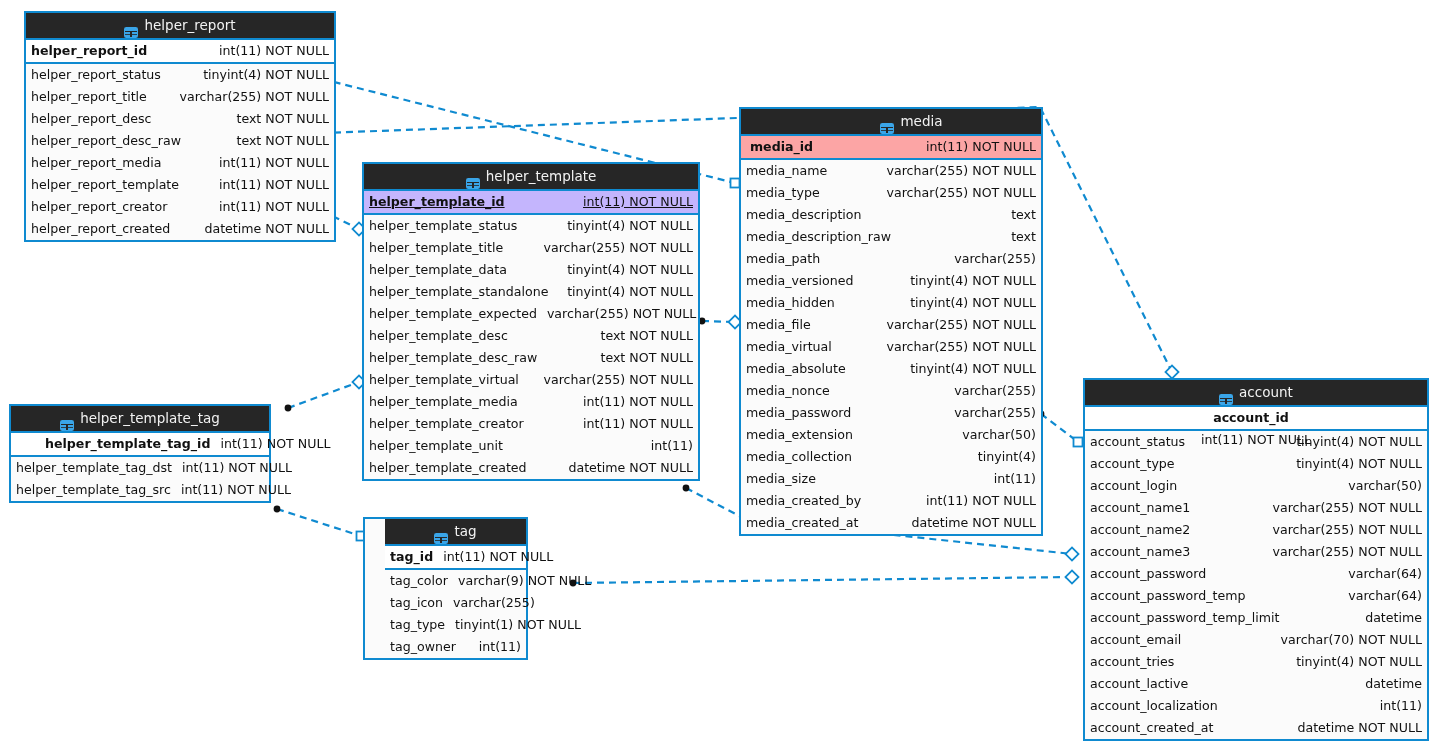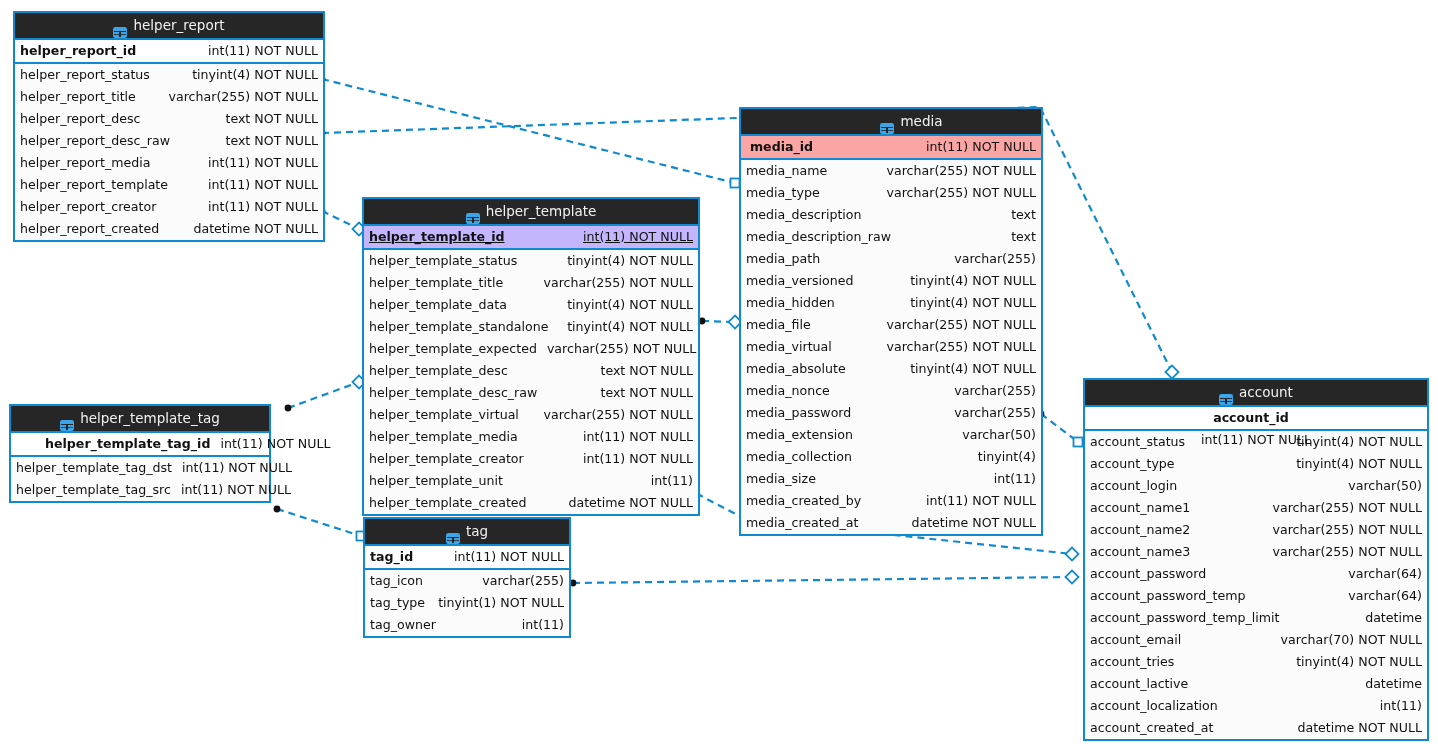--- a/index.html
+++ b/index.html
@@ -102,21 +102,21 @@
         <circle cx="573" cy="583" r="3.4" fill="#111111"></circle>
         <rect x="1067.4" y="572.4" width="9.2" height="9.2" fill="#ffffff" stroke="#0f8ad0" stroke-width="1.8" transform="rotate(45 1072 577)"></rect>
       </g>
       <g>
         <path d="M 1041,414 L 1078,442" fill="none" stroke="#0f8ad0" stroke-width="2.2" stroke-dasharray="7,5" stroke-linecap="butt"></path>
         <circle cx="1041" cy="414" r="3.4" fill="#111111"></circle>
         <rect x="1073.5" y="437.5" width="9" height="9" fill="#ffffff" stroke="#0f8ad0" stroke-width="1.8"></rect>
       </g>
     </svg>
   <div id="tables-layer">
-      <div class="table-box" style="left: 13px; top: 11px; width: 312px; border-color: rgb(15, 138, 208);">
+      <div class="table-box" style="left: 24px; top: 11px; width: 312px; border-color: rgb(15, 138, 208);">
         <div class="tbl-header" style="background: rgb(38, 38, 38); color: rgb(242, 242, 242);"><span class="hdr-inner">
             <span class="tbl-icon"><svg width="14" height="11" viewBox="0 0 14 11" xmlns="http://www.w3.org/2000/svg">
                 <rect x="0.5" y="0.5" width="13" height="10" rx="1" fill="none" stroke="#3aa5e8" stroke-width="1"></rect>
                 <rect x="1" y="1" width="12" height="3" fill="#3aa5e8"></rect>
                 <rect x="1" y="5" width="5" height="2.2" fill="#3aa5e8"></rect>
                 <rect x="8" y="5" width="5" height="2.2" fill="#3aa5e8"></rect>
                 <rect x="1" y="8" width="5" height="2" fill="#3aa5e8"></rect>
                 <rect x="8" y="8" width="5" height="2" fill="#3aa5e8"></rect>
               </svg></span>
             <span>helper_report</span>
@@ -153,21 +153,21 @@
           <div class="row">
             <span class="fname">helper_report_creator</span>
             <span class="ftype">int(11) NOT NULL</span>
           </div>
           <div class="row">
             <span class="fname">helper_report_created</span>
             <span class="ftype">datetime NOT NULL</span>
           </div>
         </div>
       </div>
-      <div class="table-box" style="left: 362px; top: 162px; width: 338px; border-color: rgb(15, 138, 208); margin-top: 35px;">
+      <div class="table-box" style="left: 362px; top: 162px; width: 338px; border-color: rgb(15, 138, 208);">
         <div class="tbl-header" style="background: rgb(38, 38, 38); color: rgb(242, 242, 242);"><span class="hdr-inner">
             <span class="tbl-icon"><svg width="14" height="11" viewBox="0 0 14 11" xmlns="http://www.w3.org/2000/svg">
                 <rect x="0.5" y="0.5" width="13" height="10" rx="1" fill="none" stroke="#3aa5e8" stroke-width="1"></rect>
                 <rect x="1" y="1" width="12" height="3" fill="#3aa5e8"></rect>
                 <rect x="1" y="5" width="5" height="2.2" fill="#3aa5e8"></rect>
                 <rect x="8" y="5" width="5" height="2.2" fill="#3aa5e8"></rect>
                 <rect x="1" y="8" width="5" height="2" fill="#3aa5e8"></rect>
                 <rect x="8" y="8" width="5" height="2" fill="#3aa5e8"></rect>
               </svg></span>
             <span>helper_template</span>
@@ -409,37 +409,41 @@
           <div class="row">
             <span class="fname">helper_template_tag_dst</span>
             <span class="ftype">int(11) NOT NULL</span>
           </div>
           <div class="row">
             <span class="fname">helper_template_tag_src</span>
             <span class="ftype">int(11) NOT NULL</span>
           </div>
         </div>
       </div>
-      <div class="table-box" style="left: 363px; top: 517px; width: 208px; border-color: rgb(15, 138, 208);">
+      <div class="table-box" style="left: 363px; top: 517px; width: 165px; border-color: rgb(15, 138, 208); padding-left: 20px;">
         <div class="tbl-header" style="background: rgb(38, 38, 38); color: rgb(242, 242, 242);"><span class="hdr-inner">
             <span class="tbl-icon"><svg width="14" height="11" viewBox="0 0 14 11" xmlns="http://www.w3.org/2000/svg">
                 <rect x="0.5" y="0.5" width="13" height="10" rx="1" fill="none" stroke="#3aa5e8" stroke-width="1"></rect>
                 <rect x="1" y="1" width="12" height="3" fill="#3aa5e8"></rect>
                 <rect x="1" y="5" width="5" height="2.2" fill="#3aa5e8"></rect>
                 <rect x="8" y="5" width="5" height="2.2" fill="#3aa5e8"></rect>
                 <rect x="1" y="8" width="5" height="2" fill="#3aa5e8"></rect>
                 <rect x="8" y="8" width="5" height="2" fill="#3aa5e8"></rect>
               </svg></span>
             <span>tag</span>
           </span></div>
         <div class="row pk-row" style="border-top-color: rgb(15, 138, 208); border-bottom-color: rgb(15, 138, 208); background: rgb(255, 255, 255);">
           <span class="fname">tag_id</span>
           <span class="ftype">int(11) NOT NULL</span>
         </div>
         <div class="rows" style="background: rgb(251, 251, 251);">
+          <div class="row">
+            <span class="fname">tag_color</span>
+            <span class="ftype">varchar(9) NOT NULL</span>
+          </div>
           <div class="row">
             <span class="fname">tag_icon</span>
             <span class="ftype">varchar(255)</span>
           </div>
           <div class="row">
             <span class="fname">tag_type</span>
             <span class="ftype">tinyint(1) NOT NULL</span>
           </div>
           <div class="row">
             <span class="fname">tag_owner</span>

